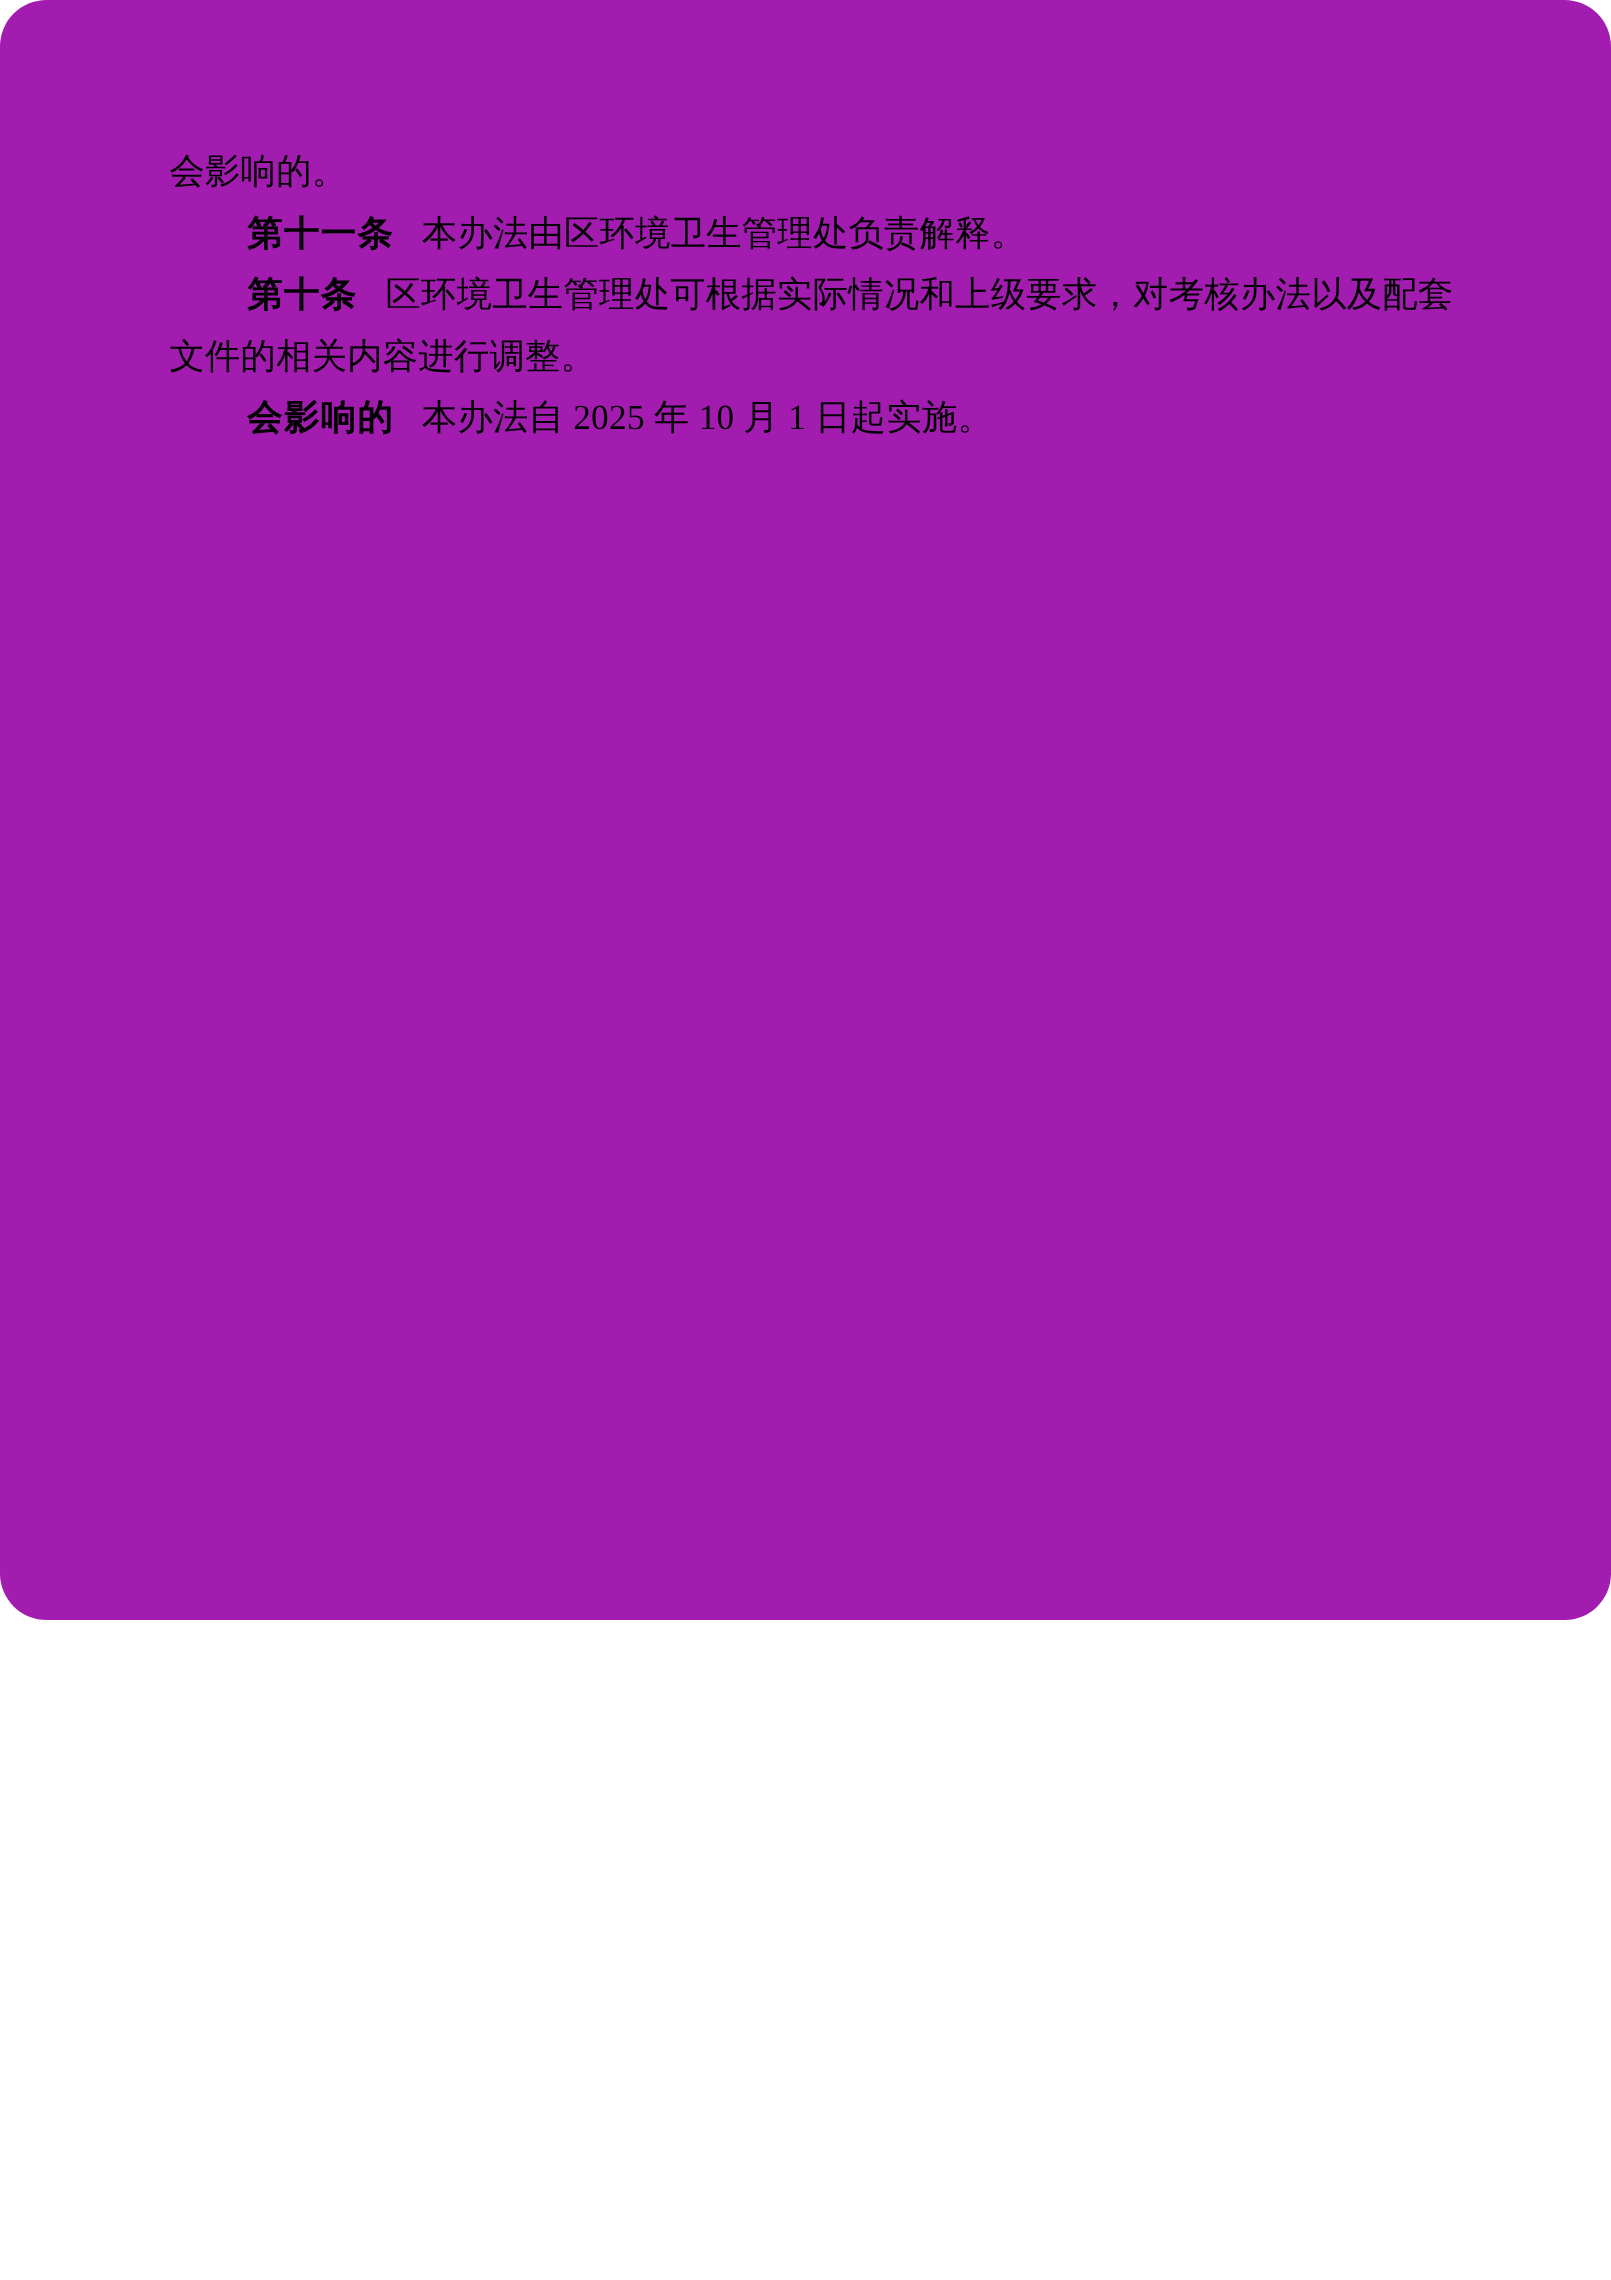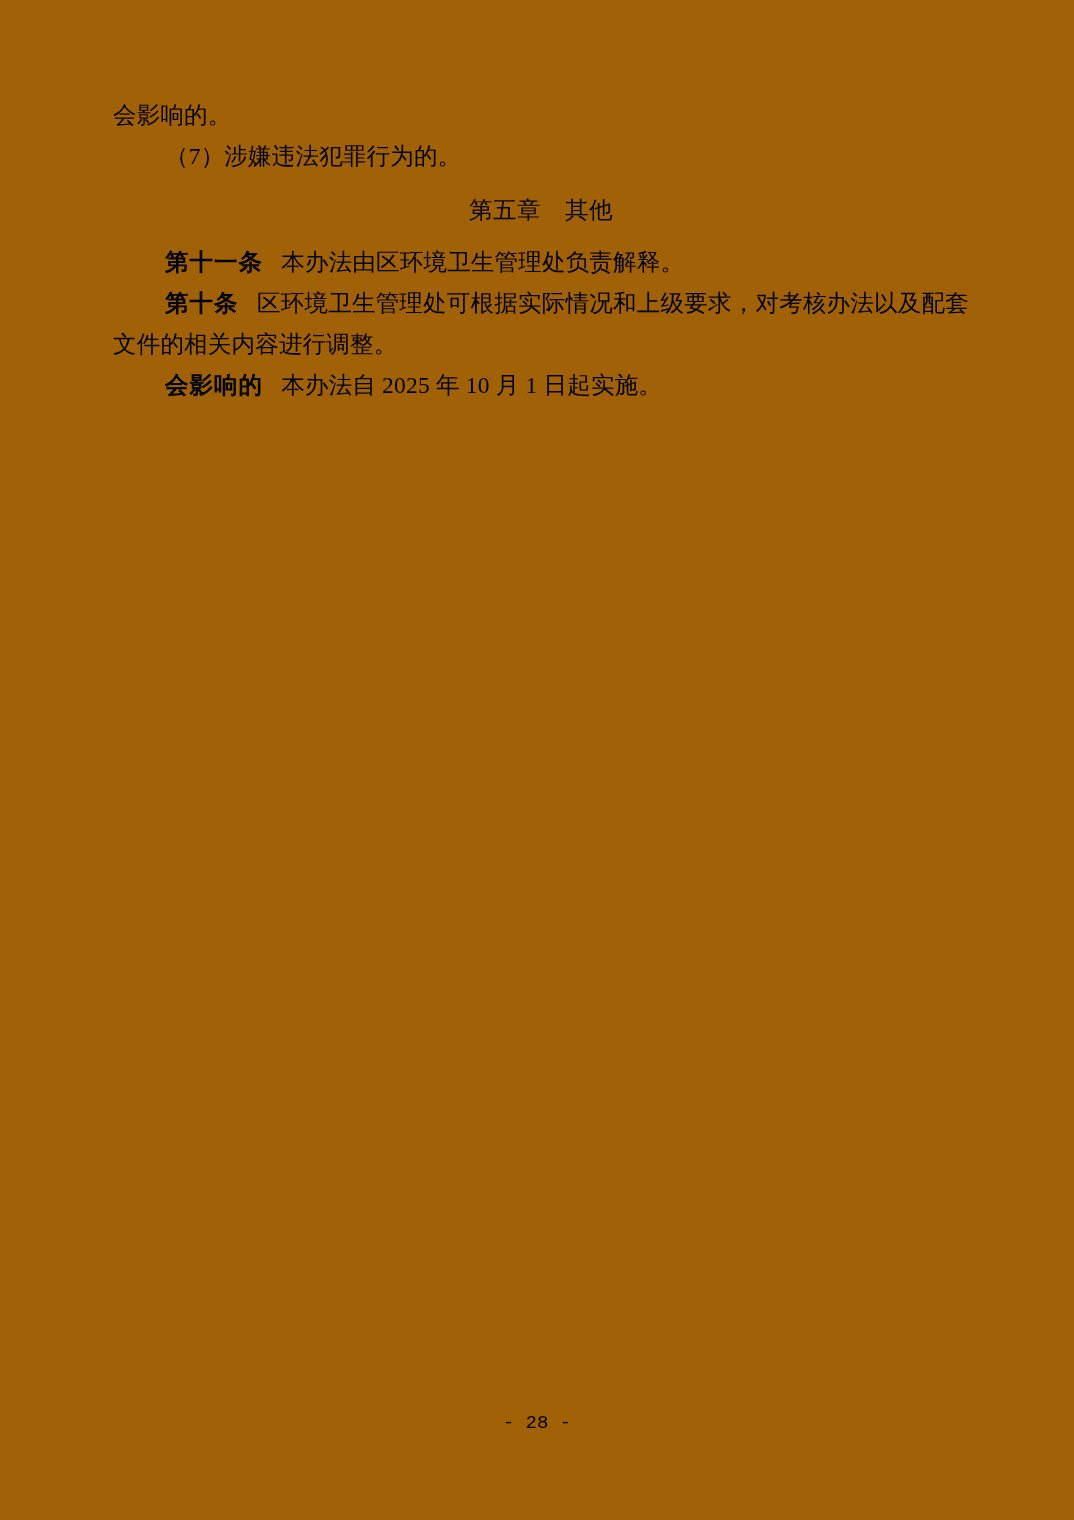--- a/index.html
+++ b/index.html
@@ -7,25 +7,26 @@
     padding: 0;
     background: #ffffff;
   }
   body {
     font-family: "Liberation Serif", "DejaVu Serif", serif;
     color: #000000;
   }
   .page {
     position: relative;
     width: 1074px;
-    height: 1520px;
+    height: 1080px;
     margin: 0 auto;
-    background: #a16207;
+    background: #a21caf;
     box-sizing: border-box;
     overflow: hidden;
+    border-radius: 31px;
   }
   .content {
     position: absolute;
     left: 113px;
     top: 95px;
     width: 856px;
   }
   .para {
     font-size: 23.5px;
     line-height: 41px;
@@ -62,23 +63,21 @@
 </style>
 </head>
 <body>
 
 <div class="page">
 
   <div class="content">
 
     <p class="para">会影响的。</p>
 
-    <p class="para indent2">（7）涉嫌违法犯罪行为的。</p>
 
-    <div class="chapter-heading">第五章　其他</div>
 
     <p class="para indent2">
       <span class="art-label">第十一条</span><span>&nbsp;&nbsp;&nbsp;</span><span>本办法由区环境卫生管理处负责解释。</span>
     </p>
 
     <p class="para indent2">
       <span class="art-label">第十条</span><span>&nbsp;&nbsp;&nbsp;</span><span>区环境卫生管理处可根据实际情况和上级要求，对考核办法以及配套文件的相关内容进行调整。</span>
     </p>
 
     <p class="para indent2">

